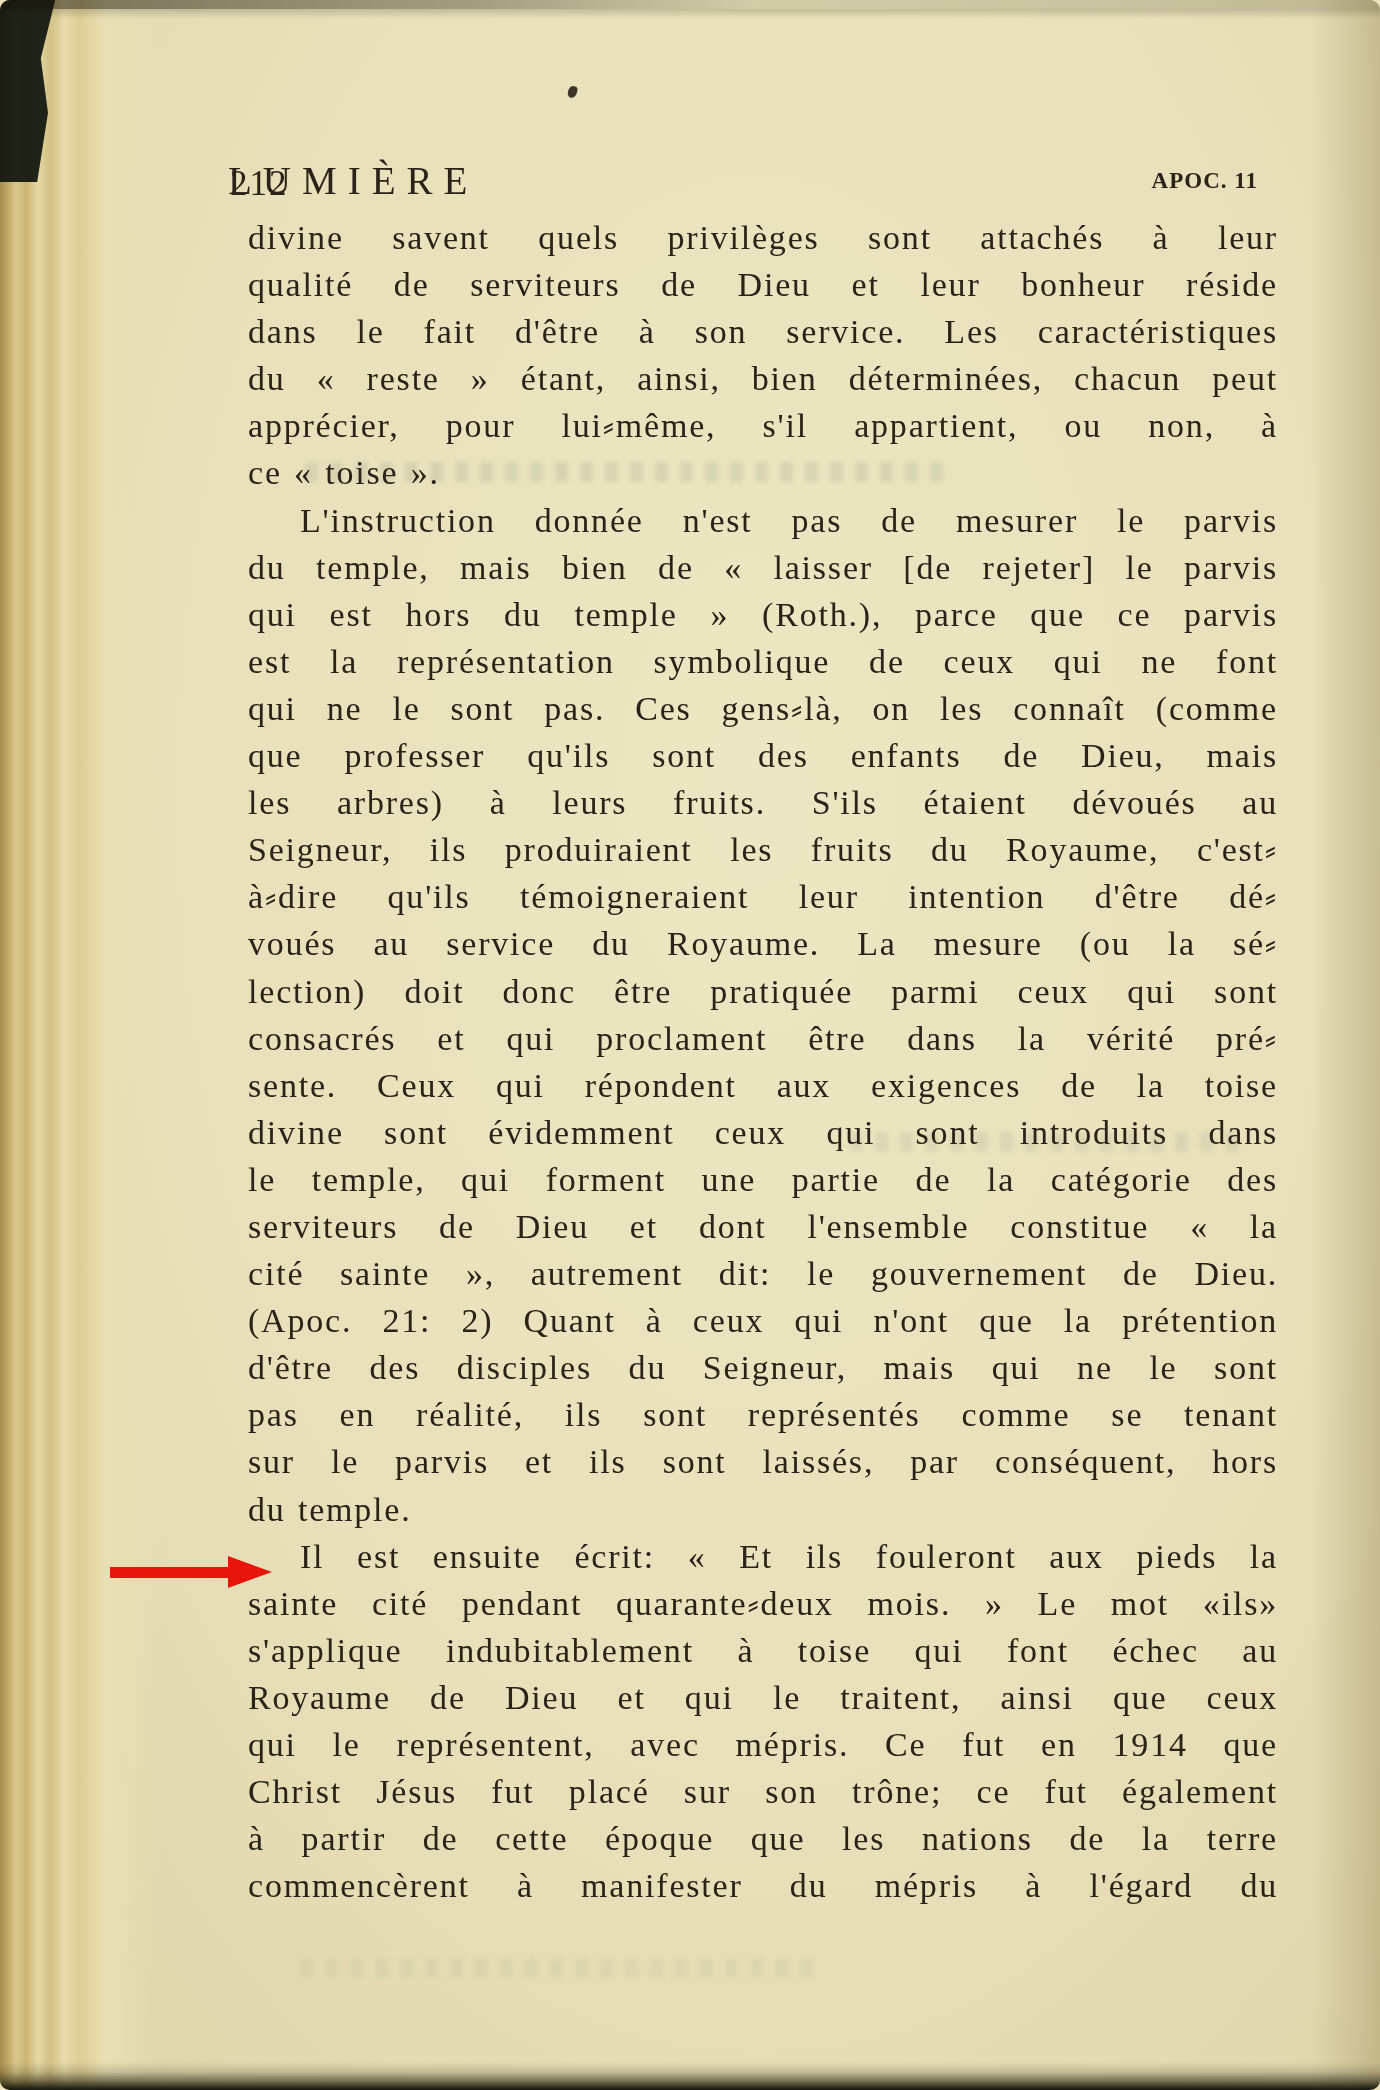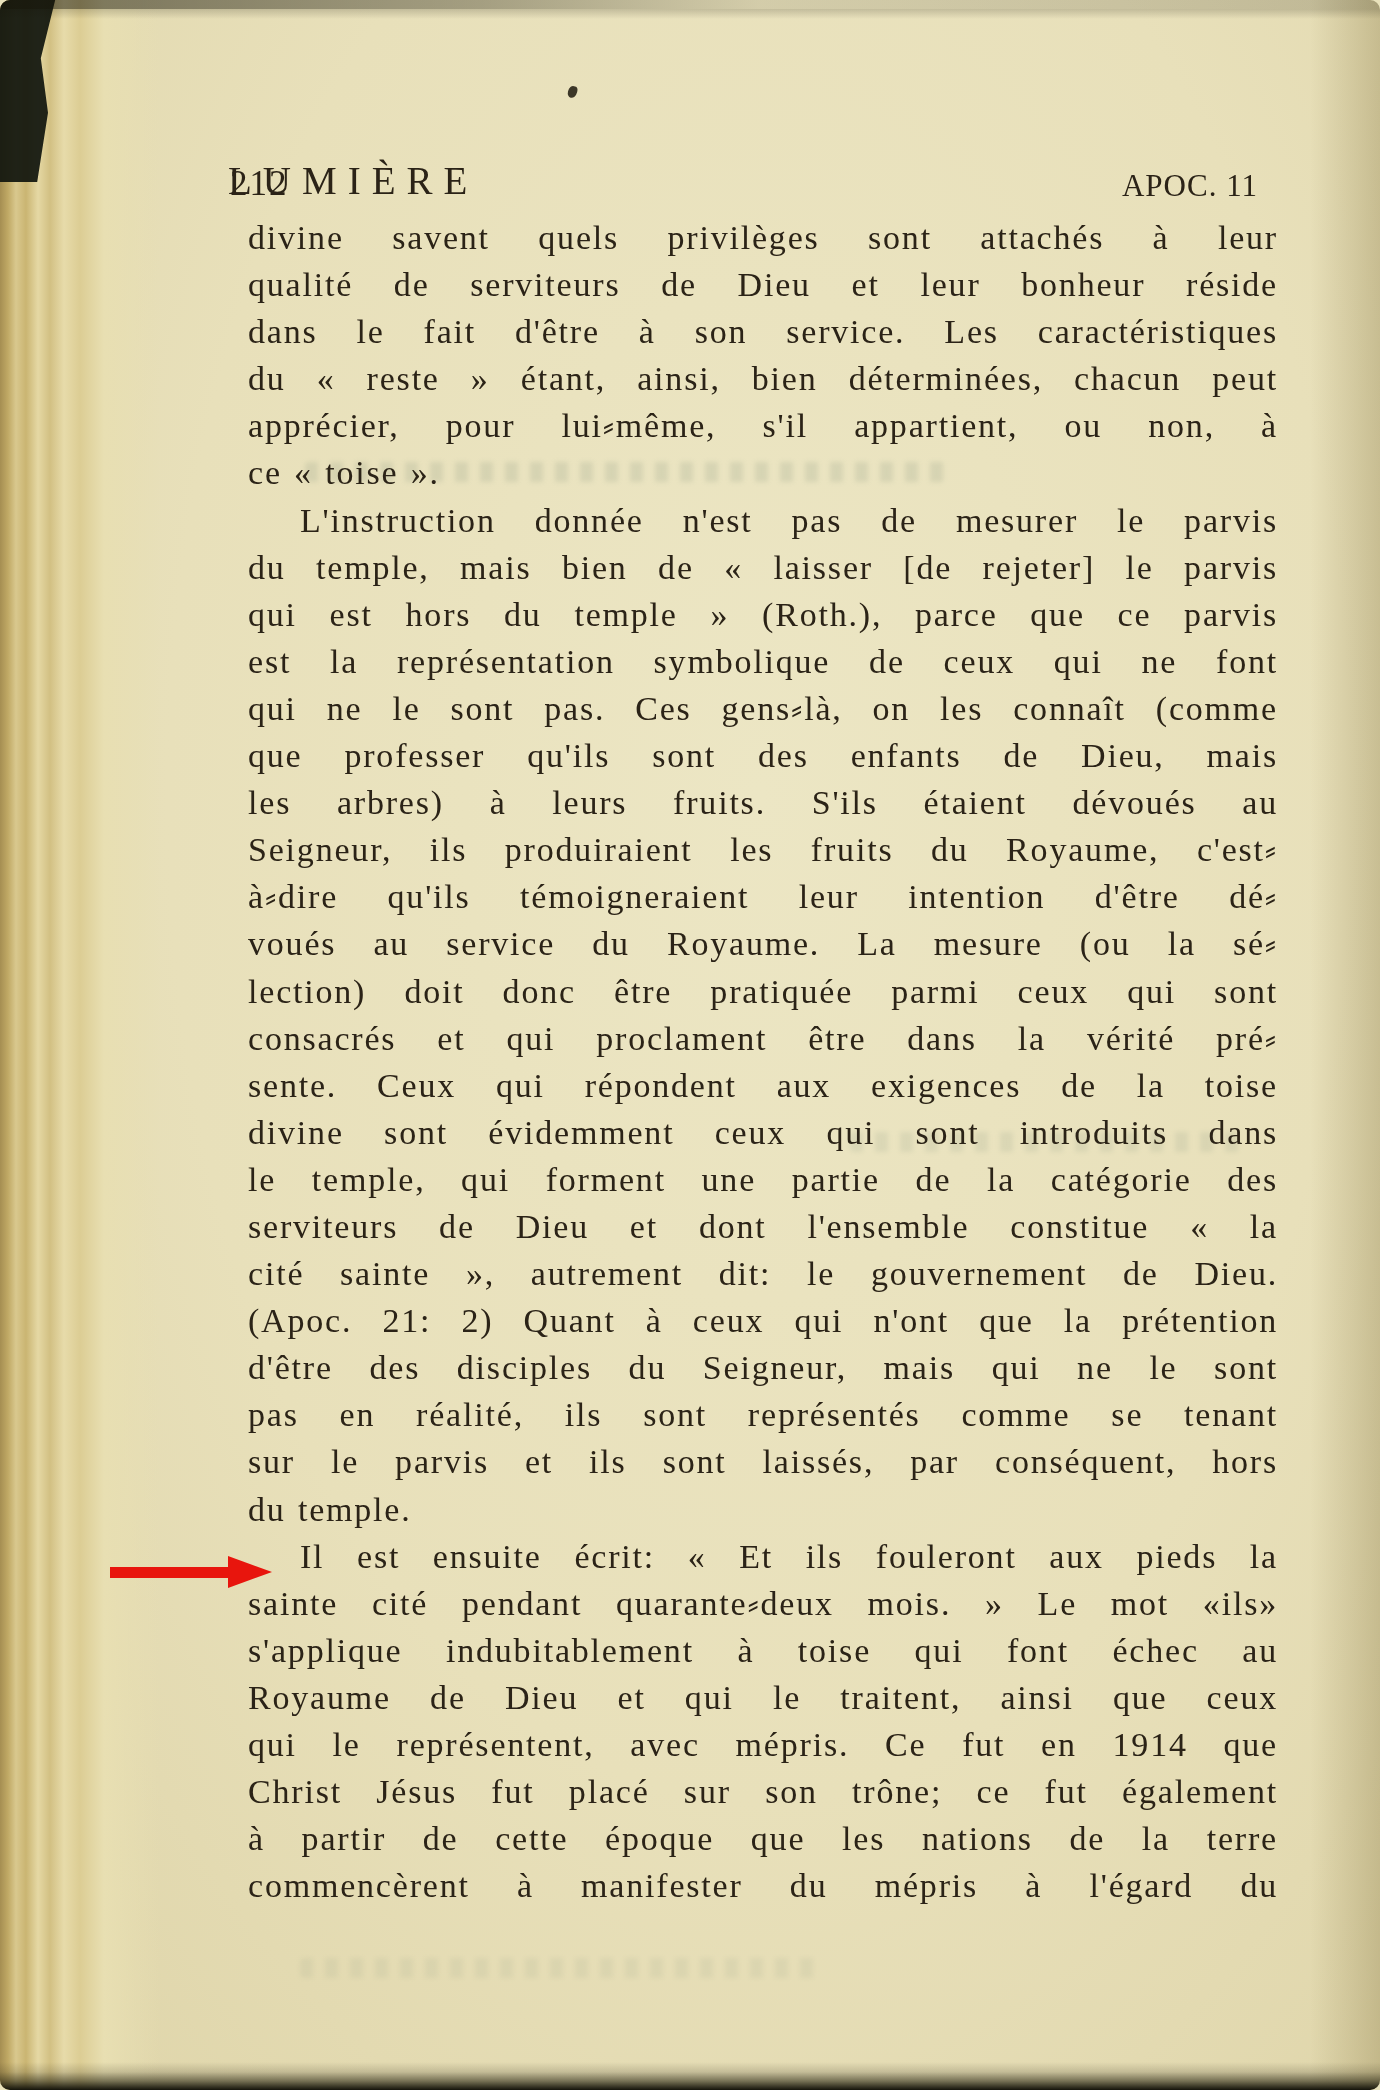--- a/index.html
+++ b/index.html
@@ -67,21 +67,21 @@
   .page-number {
     position:absolute; left:2px; top:8px;
     font-size:35px; letter-spacing:2px;
   }
   .book-title {
     position:absolute; left:0; right:68px; top:2px; text-align:left;
     font-size:39px; letter-spacing:11px; font-weight:normal;
   }
   .scripture-ref {
     position:absolute; right:0; top:12px;
-    font-size:31px; font-weight:normal; letter-spacing:1px;
+    font-size:23px; font-weight:bold; letter-spacing:1px;
   }
   
   .body-text {
     position:absolute; top:214px; left:228px; width:1030px;
     font-size:34px; line-height:47.1px;
     letter-spacing:1.8px; word-spacing:2px;margin-left:20px;
   }
   .ln { text-align:justify; text-align-last:justify; white-space:normal; }
   .ln.indent { text-indent:52px; }
   .ln.last { text-align-last:left; }

